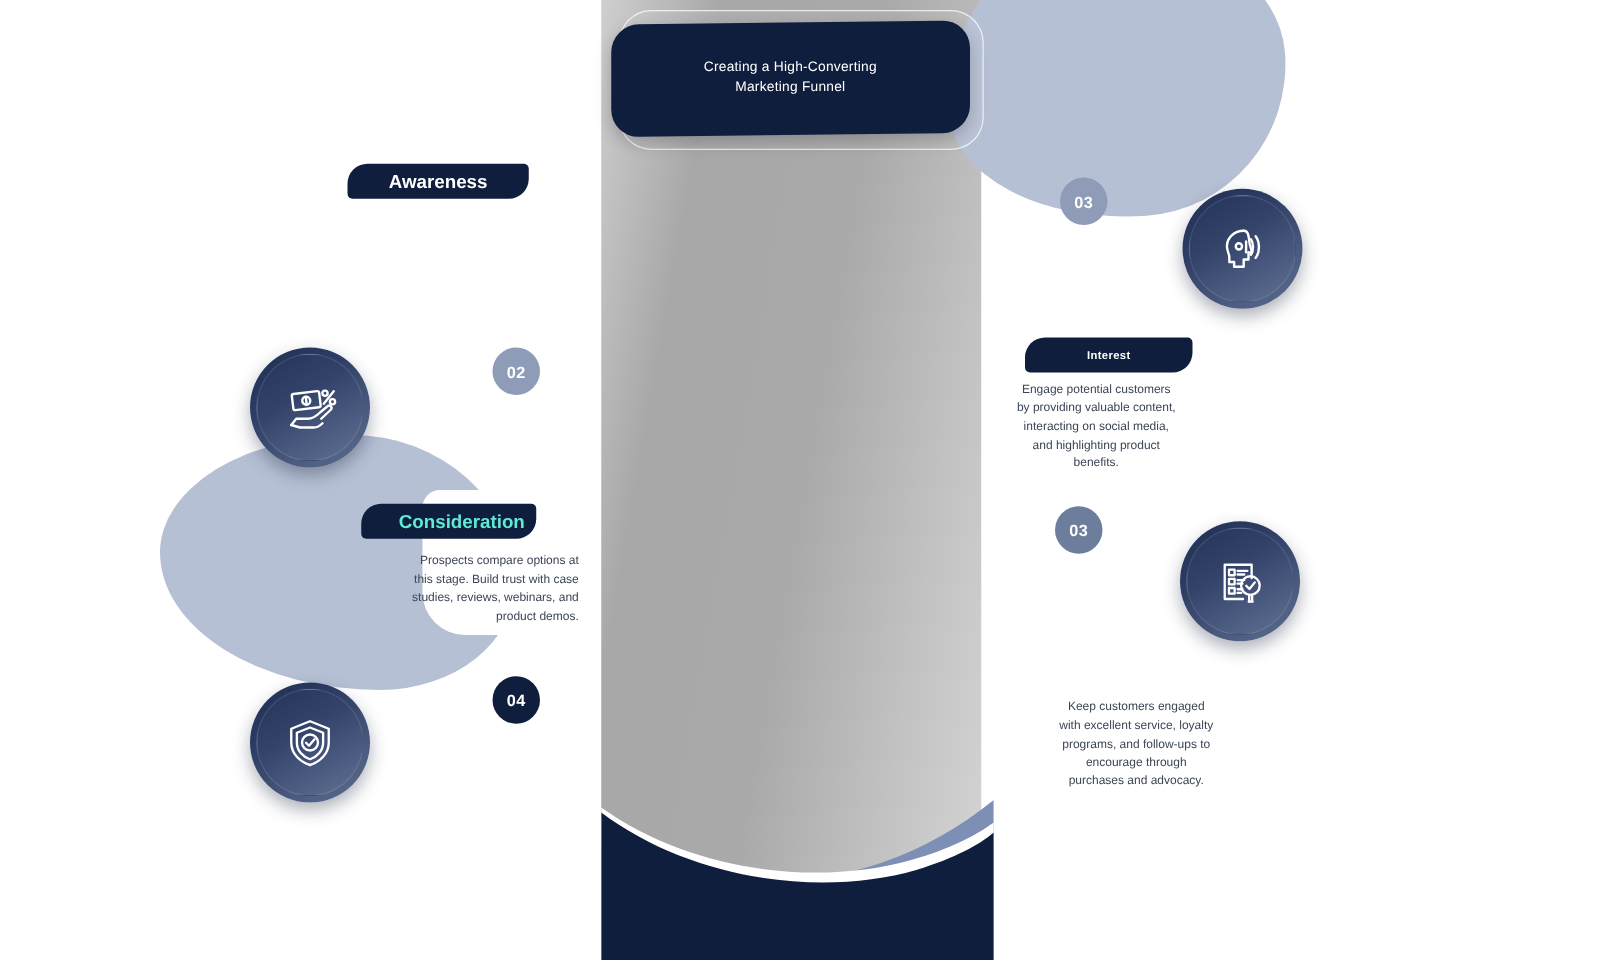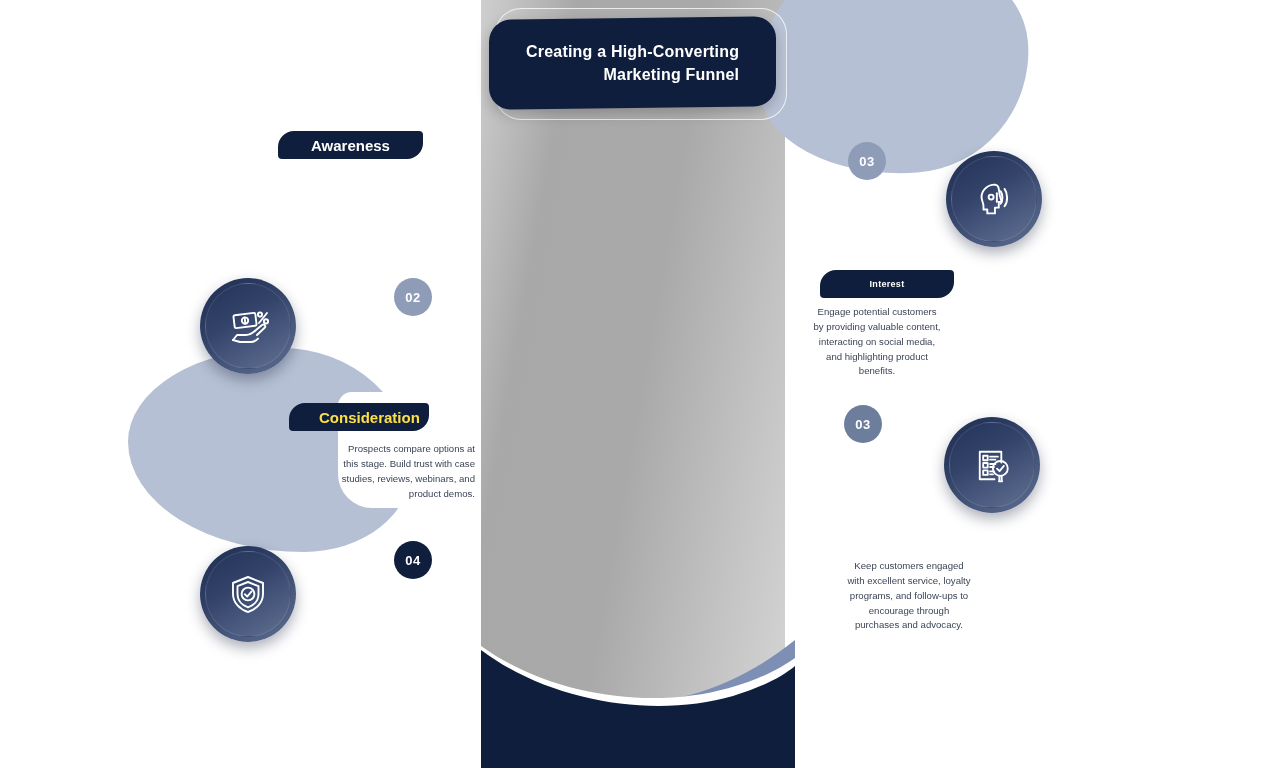--- a/index.html
+++ b/index.html
@@ -42,22 +42,22 @@
   .title-card{
     position:absolute;left:489px;top:18px;width:287px;height:90px;
     background:#0f1e3d;
     border-radius:22px 22px 22px 22px;
     display:flex;align-items:center;justify-content:center;
     box-shadow:0 5px 14px rgba(0,0,0,.22);
     transform:skewY(-0.7deg);
   }
   .title-card .title-text{
     transform:skewY(0.7deg);
-    color:#ffffff;font-size:16px;font-weight:bold;line-height:1.45;
-    text-align:right;letter-spacing:.2px;padding:0 18px;
+    color:#ffffff;font-size:11px;font-weight:normal;line-height:1.45;
+    text-align:center;letter-spacing:.2px;padding:0 18px;
   }
 
   
   .pill{
     position:absolute;height:28px;background:#0f1e3d;
     border-radius:16px 4px 16px 4px;
     display:flex;align-items:center;justify-content:center;
     color:#ffffff;font-weight:bold;white-space:nowrap;
   }
   .pill.big{font-size:15px;}
@@ -158,23 +158,23 @@
         <path d="M9 38 L13 33 L22 33 C26 33 29 31 32 28 L38 23 C40 21.4 42.4 24 40.6 25.8 L33 33"></path>
         <path d="M9 38 L16 40 L27 40 C30 40 32 38.6 34 36.6"></path>
       </svg>
     </div>
   </div>
   <div class="badge light" style="left:394px;top:278px;">
     <span>02</span>
   </div>
 
   <div class="pill big" style="left:289px;top:403px;width:140px;height:28px;justify-content:flex-start;overflow:visible;">
-    <span style="position:absolute;left:30px;white-space:nowrap;color:#fde047;">Consideration</span>
-  </div>
-  <div class="copy right" style="left:338px;top:442px;width:137px;">Prospects compare options at this stage. Build trust with case studies, reviews, webinars, and product demos.</div>
+    <span style="position:absolute;left:30px;white-space:nowrap;color:#5eead4;">Consideration</span>
+  </div>
+  <div class="copy right" style="left:326px;top:442px;width:137px;">Prospects compare options at this stage. Build trust with case studies, reviews, webinars, and product demos.</div>
   <div class="badge mid" style="left:844px;top:405px;">
     <span>03</span>
   </div>
   <div class="icon-wrap" style="left:944px;top:417px;">
     <div class="ring"></div>
     <div class="inner">
       <svg width="47" height="47" viewBox="0 0 48 48" fill="none" stroke="#ffffff" stroke-width="1.9" stroke-linecap="round" stroke-linejoin="round">
         <path d="M33 21 L33 10 L11 10 L11 38 L26 38"></path>
         <rect x="14.5" y="14" width="4.6" height="4.6"></rect>
         <rect x="14.5" y="21.5" width="4.6" height="4.6"></rect>

